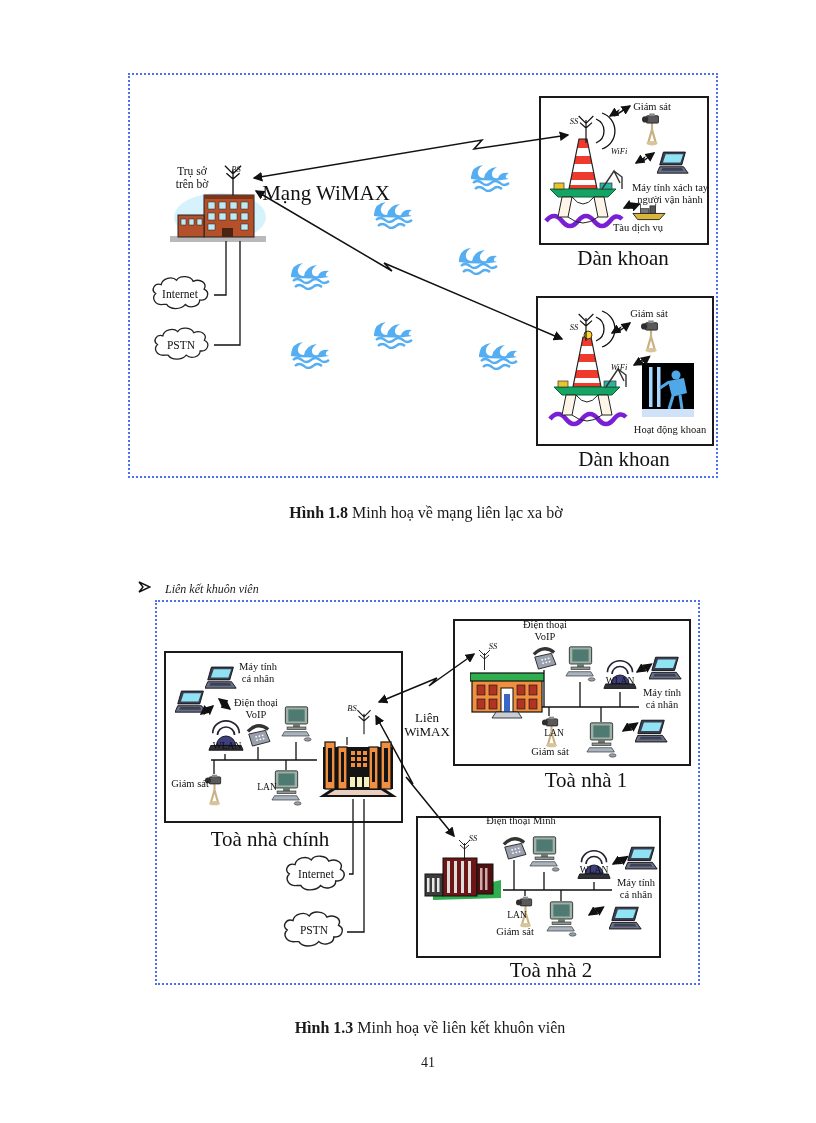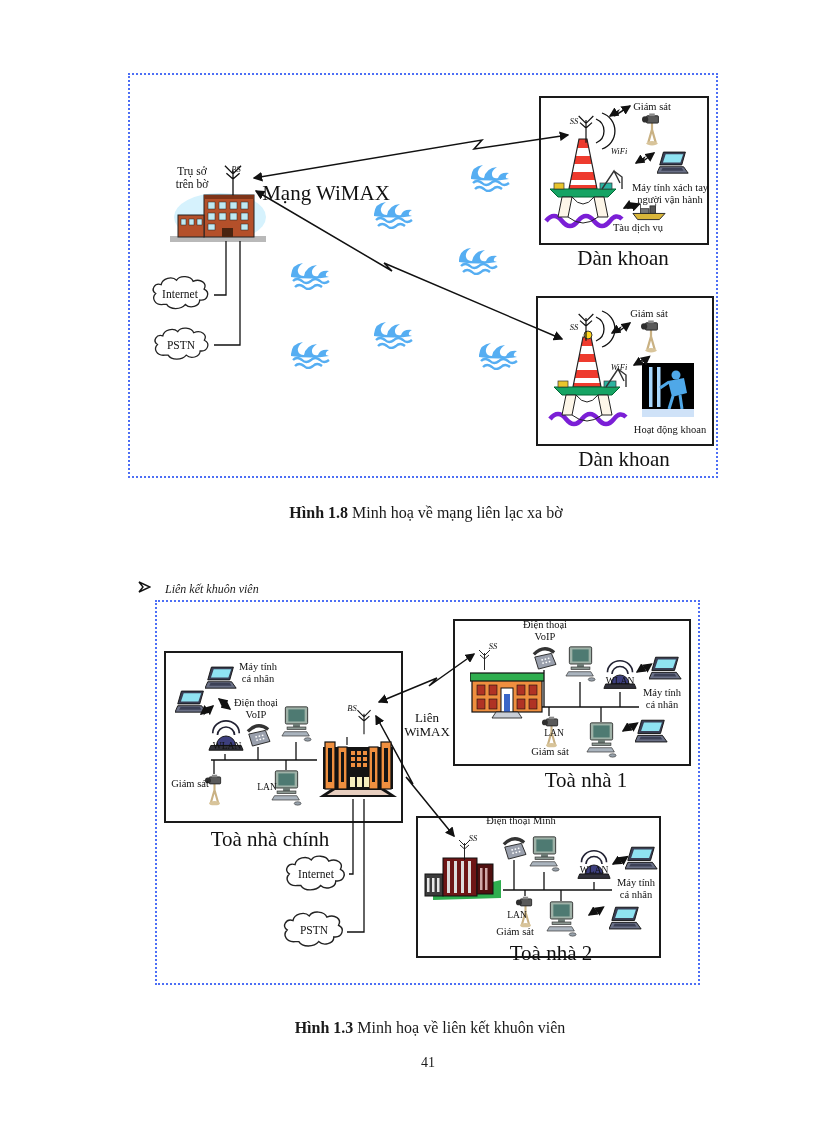--- a/index.html
+++ b/index.html
@@ -385,21 +385,21 @@
     <div class="lbl s15" style="left:429px;top:167px;">Toà nhà 1</div>
     <div class="lbl s10" style="left:364px;top:213px;">Điện thoại Minh</div>
     <div class="lbl s8" style="left:316px;top:232px;">SS</div>
     <div class="lbl s9" style="left:437px;top:231px;">WLAN</div>
     <div class="lbl s10" style="left:479px;top:275px;">
       <span>Máy tính</span>
         <span>cá nhân</span>
     </div>
     <div class="lbl s9" style="left:360px;top:276px;">LAN</div>
     <div class="lbl s10" style="left:358px;top:324px;">Giám sát</div>
-    <div class="lbl s15" style="left:394px;top:340px;">Toà nhà 2</div>
+    <div class="lbl s15" style="left:394px;top:357px;">Toà nhà 2</div>
     <div class="lbl s11" style="left:159px;top:266px;">Internet</div>
     <div class="lbl s11" style="left:157px;top:322px;">PSTN</div>
   </div>
 
   <p class="caption" id="cap2">
     <b>Hình 1.3</b><span>Minh hoạ về liên kết khuôn viên</span>
   </p>
 
   <div class="pageno">41</div>
 </div>

